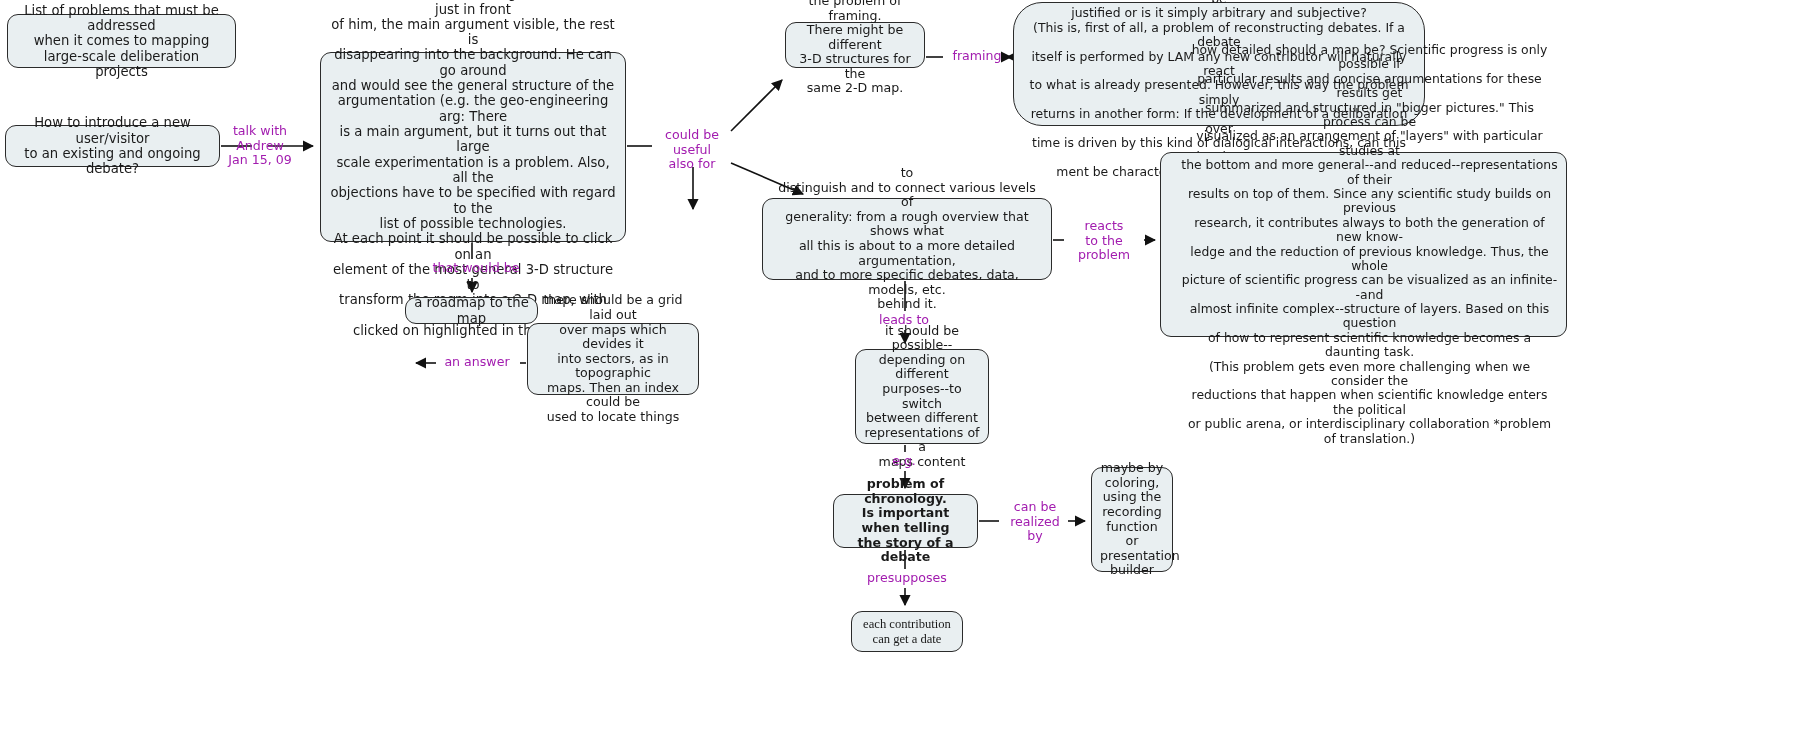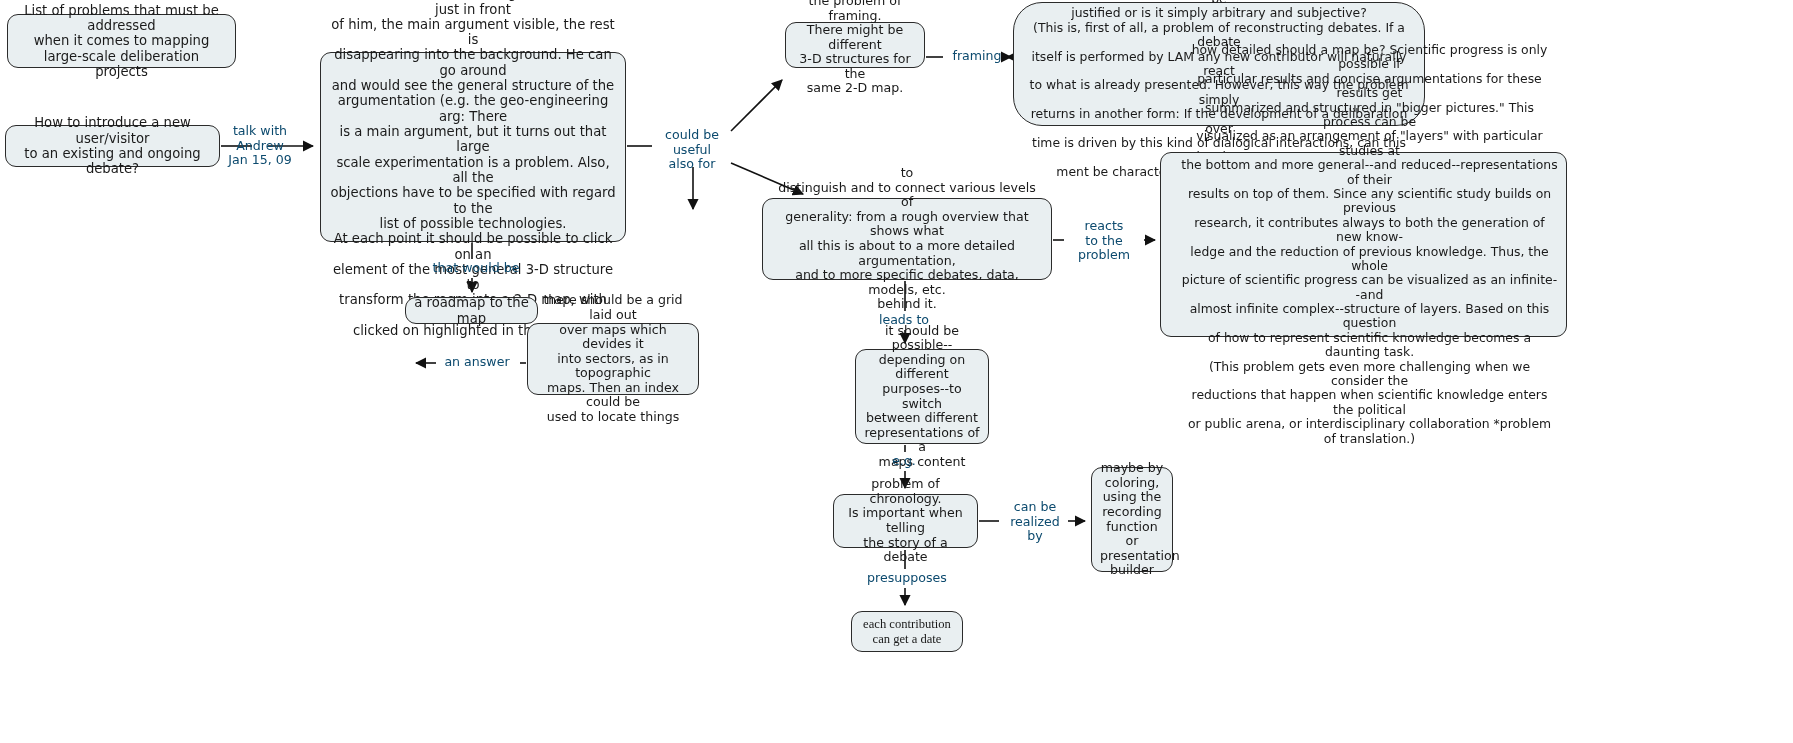--- a/index.html
+++ b/index.html
@@ -28,38 +28,38 @@
     align-items:center;
     justify-content:center;
   }
   .node > span{display:block;width:100%;}
 
   .edge-label{
     position:absolute;
     text-align:center;
     white-space:pre-line;
     line-height:1.17;
-    color:#0c4a6e;
+    color:#a21caf;
     background:transparent;
   }
 
   
   #n-list      {left:7px;   top:14px;  width:229px; height:54px;  font-size:13.2px;}
   #n-intro     {left:5px;   top:125px; width:215px; height:42px;  font-size:13.2px;}
   #n-user3d    {left:320px; top:52px;  width:306px; height:190px; font-size:13.2px; text-align:center;}
   #n-roadmap   {left:405px; top:297px; width:133px; height:27px;  font-size:13.2px;}
   #n-search    {left:5px;   top:367px; width:405px; height:44px;  font-size:13.2px;}
   #n-grid      {left:527px; top:323px; width:172px; height:72px;  font-size:12.6px;}
   #n-risk      {left:626px; top:215px; width:134px; height:90px;  font-size:12.6px;}
   #n-framing   {left:785px; top:22px;  width:140px; height:46px;  font-size:12.6px;}
   #n-wayintro  {left:1013px;top:2px;   width:412px; height:124px; font-size:12.4px;border-radius:29px;}
   #n-levels    {left:762px; top:198px; width:290px; height:82px;  font-size:12.6px;}
   #n-detailed  {left:1160px;top:152px; width:407px; height:185px; font-size:12.4px;padding-left:20px;}
   #n-switch    {left:838px; top:349px; width:134px; height:95px;  font-size:12.6px;margin-left:17px;}
-  #n-chrono    {left:833px; top:494px; width:145px; height:54px;  font-size:12.6px;}
+  #n-chrono    {left:833px; top:494px; width:145px; height:54px;  font-size:12.6px;font-weight:bold;}
   #n-maybe     {left:1091px;top:467px; width:82px;  height:105px; font-size:12.6px;}
   #n-contrib   {left:851px; top:611px; width:112px; height:41px;  font-size:12.6px;font-family:Liberation Serif, serif;}
 
   
   #l-talk      {left:222px; top:124px; width:76px;  font-size:12.6px;}
   #l-thatwould {left:420px; top:261px; width:112px; font-size:12.6px;}
   #l-answer    {left:437px; top:355px; width:80px;  font-size:12.6px;}
   #l-couldbe   {left:655px; top:128px; width:74px;  font-size:12.6px;}
   #l-framingL  {left:946px; top:49px;  width:62px;  font-size:12.6px;}
   #l-reacts    {left:1068px;top:219px; width:72px;  font-size:12.6px;}

